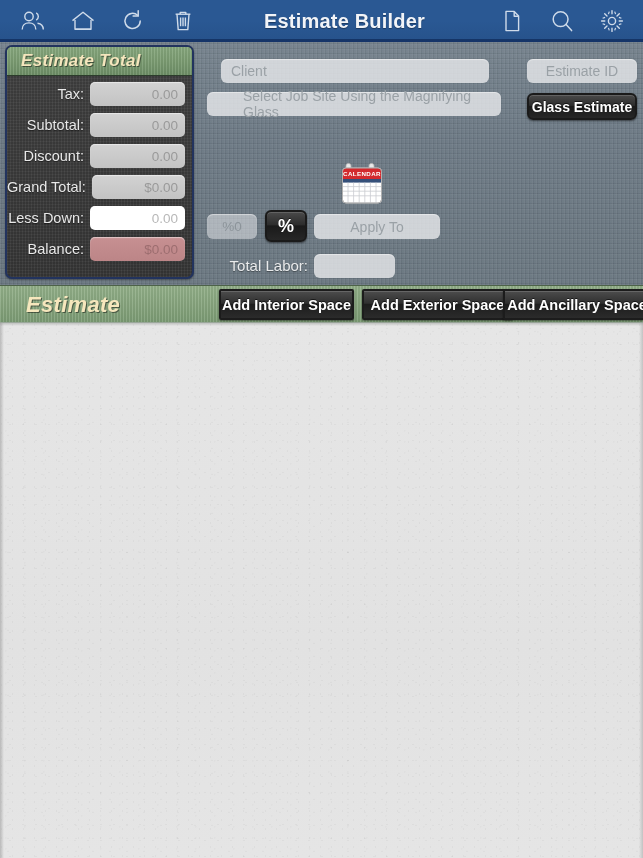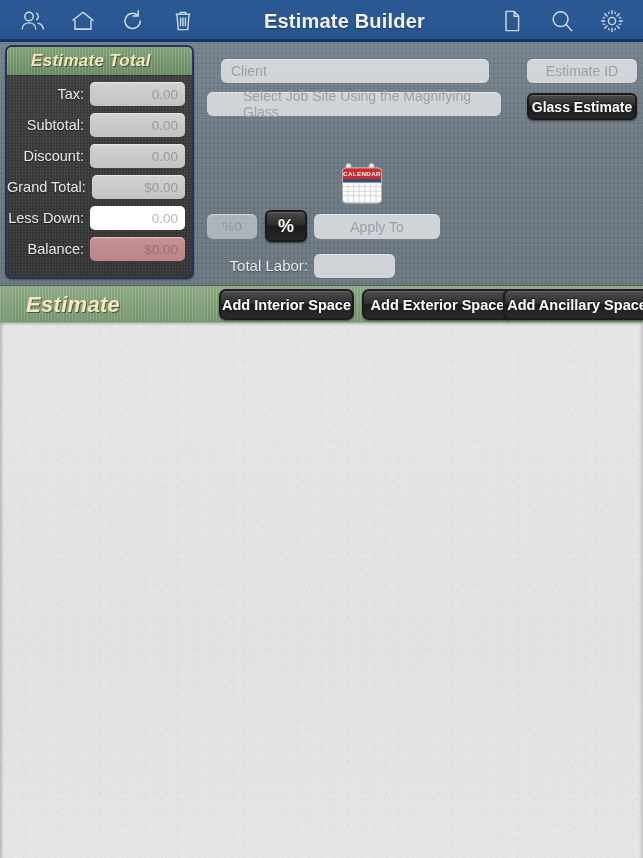--- a/index.html
+++ b/index.html
@@ -61,21 +61,21 @@
     height: 29px; width:100%;
     background-color:#7d9e74;
     background-image:
       repeating-linear-gradient(90deg, rgba(255,255,255,0.09) 0 1px, rgba(0,0,0,0.06) 1px 3px),
       linear-gradient(180deg, #88a97e 0%, #7b9c72 55%, #6f9067 100%);
     border-bottom: 1px solid #2c3c2b;
     display:flex; align-items:center;
   }
   #total-header span {
     color:#f5e6bd; font-size:17px; font-weight:bold; font-style:italic;
-    padding-left: 24px;
+    padding-left: 14px;
     text-shadow: 1px 1px 0 rgba(0,0,0,0.45);
     letter-spacing:0.3px;
   }
   .trow {
     display:flex; align-items:center; justify-content:flex-end;
     height: 26px; margin-top: 5px; padding-right: 7px;
   }
   .trow:first-of-type { margin-top: 7px; }
   .tlabel {
     color:#e9e9e9; font-size:14.5px; text-align:right;
@@ -153,21 +153,21 @@
     border-top:1px solid #4d6249; border-bottom:1px solid #9aa79a;
   }
   #estimate-bar-title {
     position:absolute; left:26px; top:6px;
     color:#f6e7bd; font-size:22px; font-weight:bold; font-style:italic;
     text-shadow: 1px 1px 0 rgba(0,0,0,0.45);
     letter-spacing:0.3px;
   }
   .space-btn {
     position:absolute; top:3px; height:31px;
-    border-radius:7px;
+    border-radius:2px;
     background: linear-gradient(180deg,#4d4d4d 0%, #303030 45%, #1d1d1d 50%, #2b2b2b 100%);
     border:2px solid #1c1c1c;
     box-shadow: 0 1px 2px rgba(0,0,0,0.45), inset 0 1px 0 rgba(255,255,255,0.15);
     display:flex; align-items:center; justify-content:center;
     color:#fff; font-size:14.5px; font-weight:bold; cursor:pointer;
     text-shadow: 0 -1px 0 rgba(0,0,0,0.6); white-space:nowrap;
   }
   #btn-interior  { left:219px; width:135px; }
   #btn-exterior  { left:362px; width:151px; }
   #btn-ancillary { left:503px; width:148px; }

